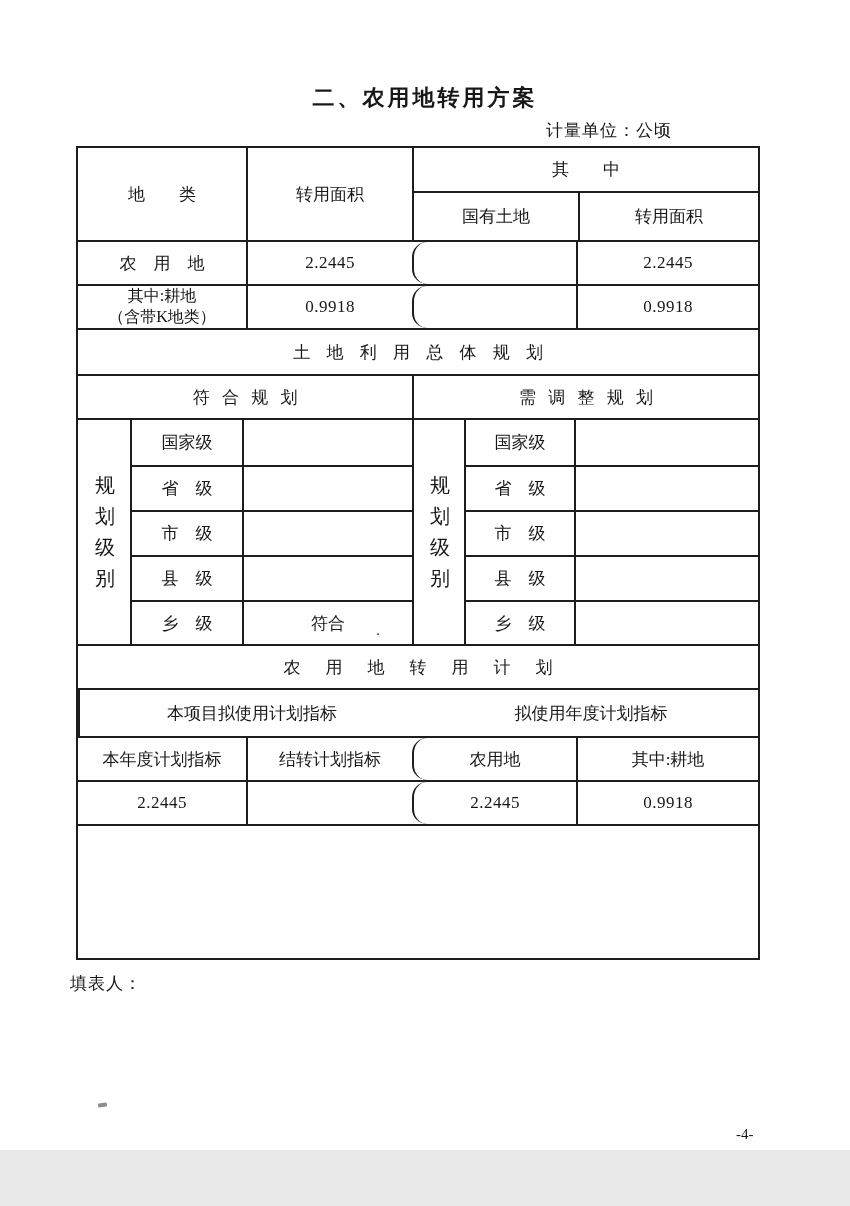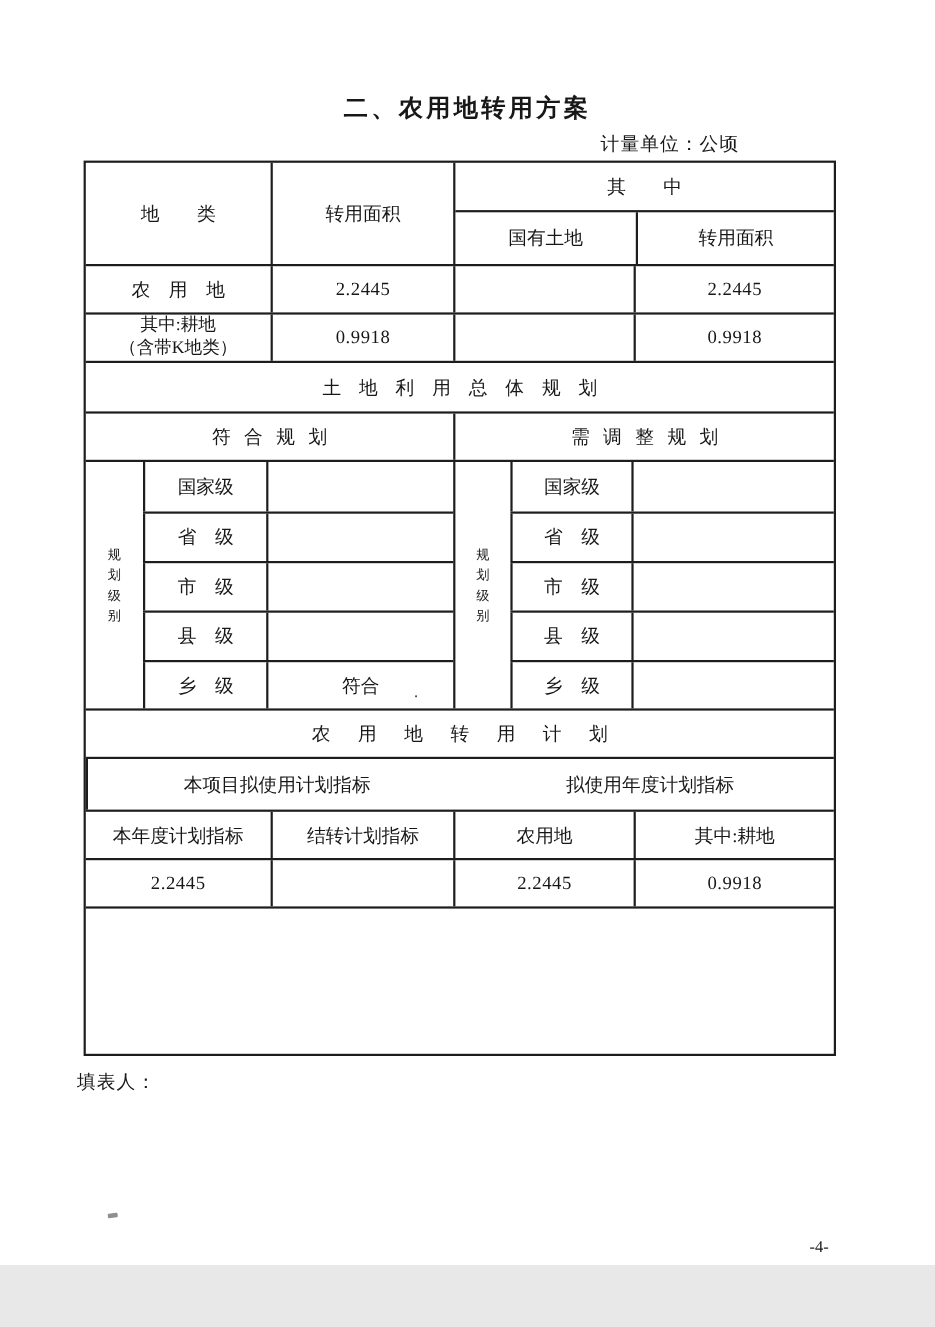--- a/index.html
+++ b/index.html
@@ -20,21 +20,21 @@
     box-sizing:border-box;border:2px solid #1d1d1d;
     display:flex;flex-direction:column;
   }
   .row{display:flex;flex-shrink:0;box-sizing:border-box;}
   .bt{border-top:2px solid #1d1d1d;}
   .bl{border-left:2px solid #1d1d1d;}
   .cell{
     display:flex;align-items:center;justify-content:center;
     box-sizing:border-box;font-size:17px;text-align:center;position:relative;
   }
-  .c1{width:168px;}.c2{width:166px;}.c3{width:164px;}.c4{flex:1;}
+  .c1{width:168px;}.c2{width:166px;}.c3{width:164px;border-radius:15px;}.c4{flex:1;}
   .num{font-family:"Liberation Serif",serif;font-size:17px;letter-spacing:0.5px;}
 
   
   .secA{height:92px;}
   .secB{height:44px;}
   .secC{height:46px;}
   .secD{height:44px;}
   .secE{height:226px;}
   .secF{height:44px;}
   .secG{height:48px;}
@@ -54,21 +54,21 @@
   .wide{letter-spacing:6px;text-indent:6px;}
   .wide2{letter-spacing:4px;text-indent:4px;}
 
   
   .half{display:flex;box-sizing:border-box;}
   .halfL{width:334px;}
   .halfR{flex:1;}
   .lvlcol{display:flex;align-items:center;justify-content:center;box-sizing:border-box;}
   .lvlL{width:52px;}
   .lvlR{width:50px;}
-  .lvltext{width:18px;word-break:break-all;line-height:1.55;font-size:12px;text-align:center;}
+  .lvltext{width:18px;word-break:break-all;line-height:1.55;font-size:20px;text-align:center;}
   .gridrows{flex:1;display:flex;flex-direction:column;}
   .grow{display:flex;height:45px;flex-shrink:0;box-sizing:border-box;}
   .growLast{flex:1;height:auto;}
   .lblL{width:112px;}
   .lblR{width:110px;}
   .val{flex:1;}
 
   .dot{position:absolute;right:32px;top:20px;font-size:15px;color:#333;}
 
   .preparer{position:absolute;left:70px;top:972px;font-size:17px;letter-spacing:1px;}

